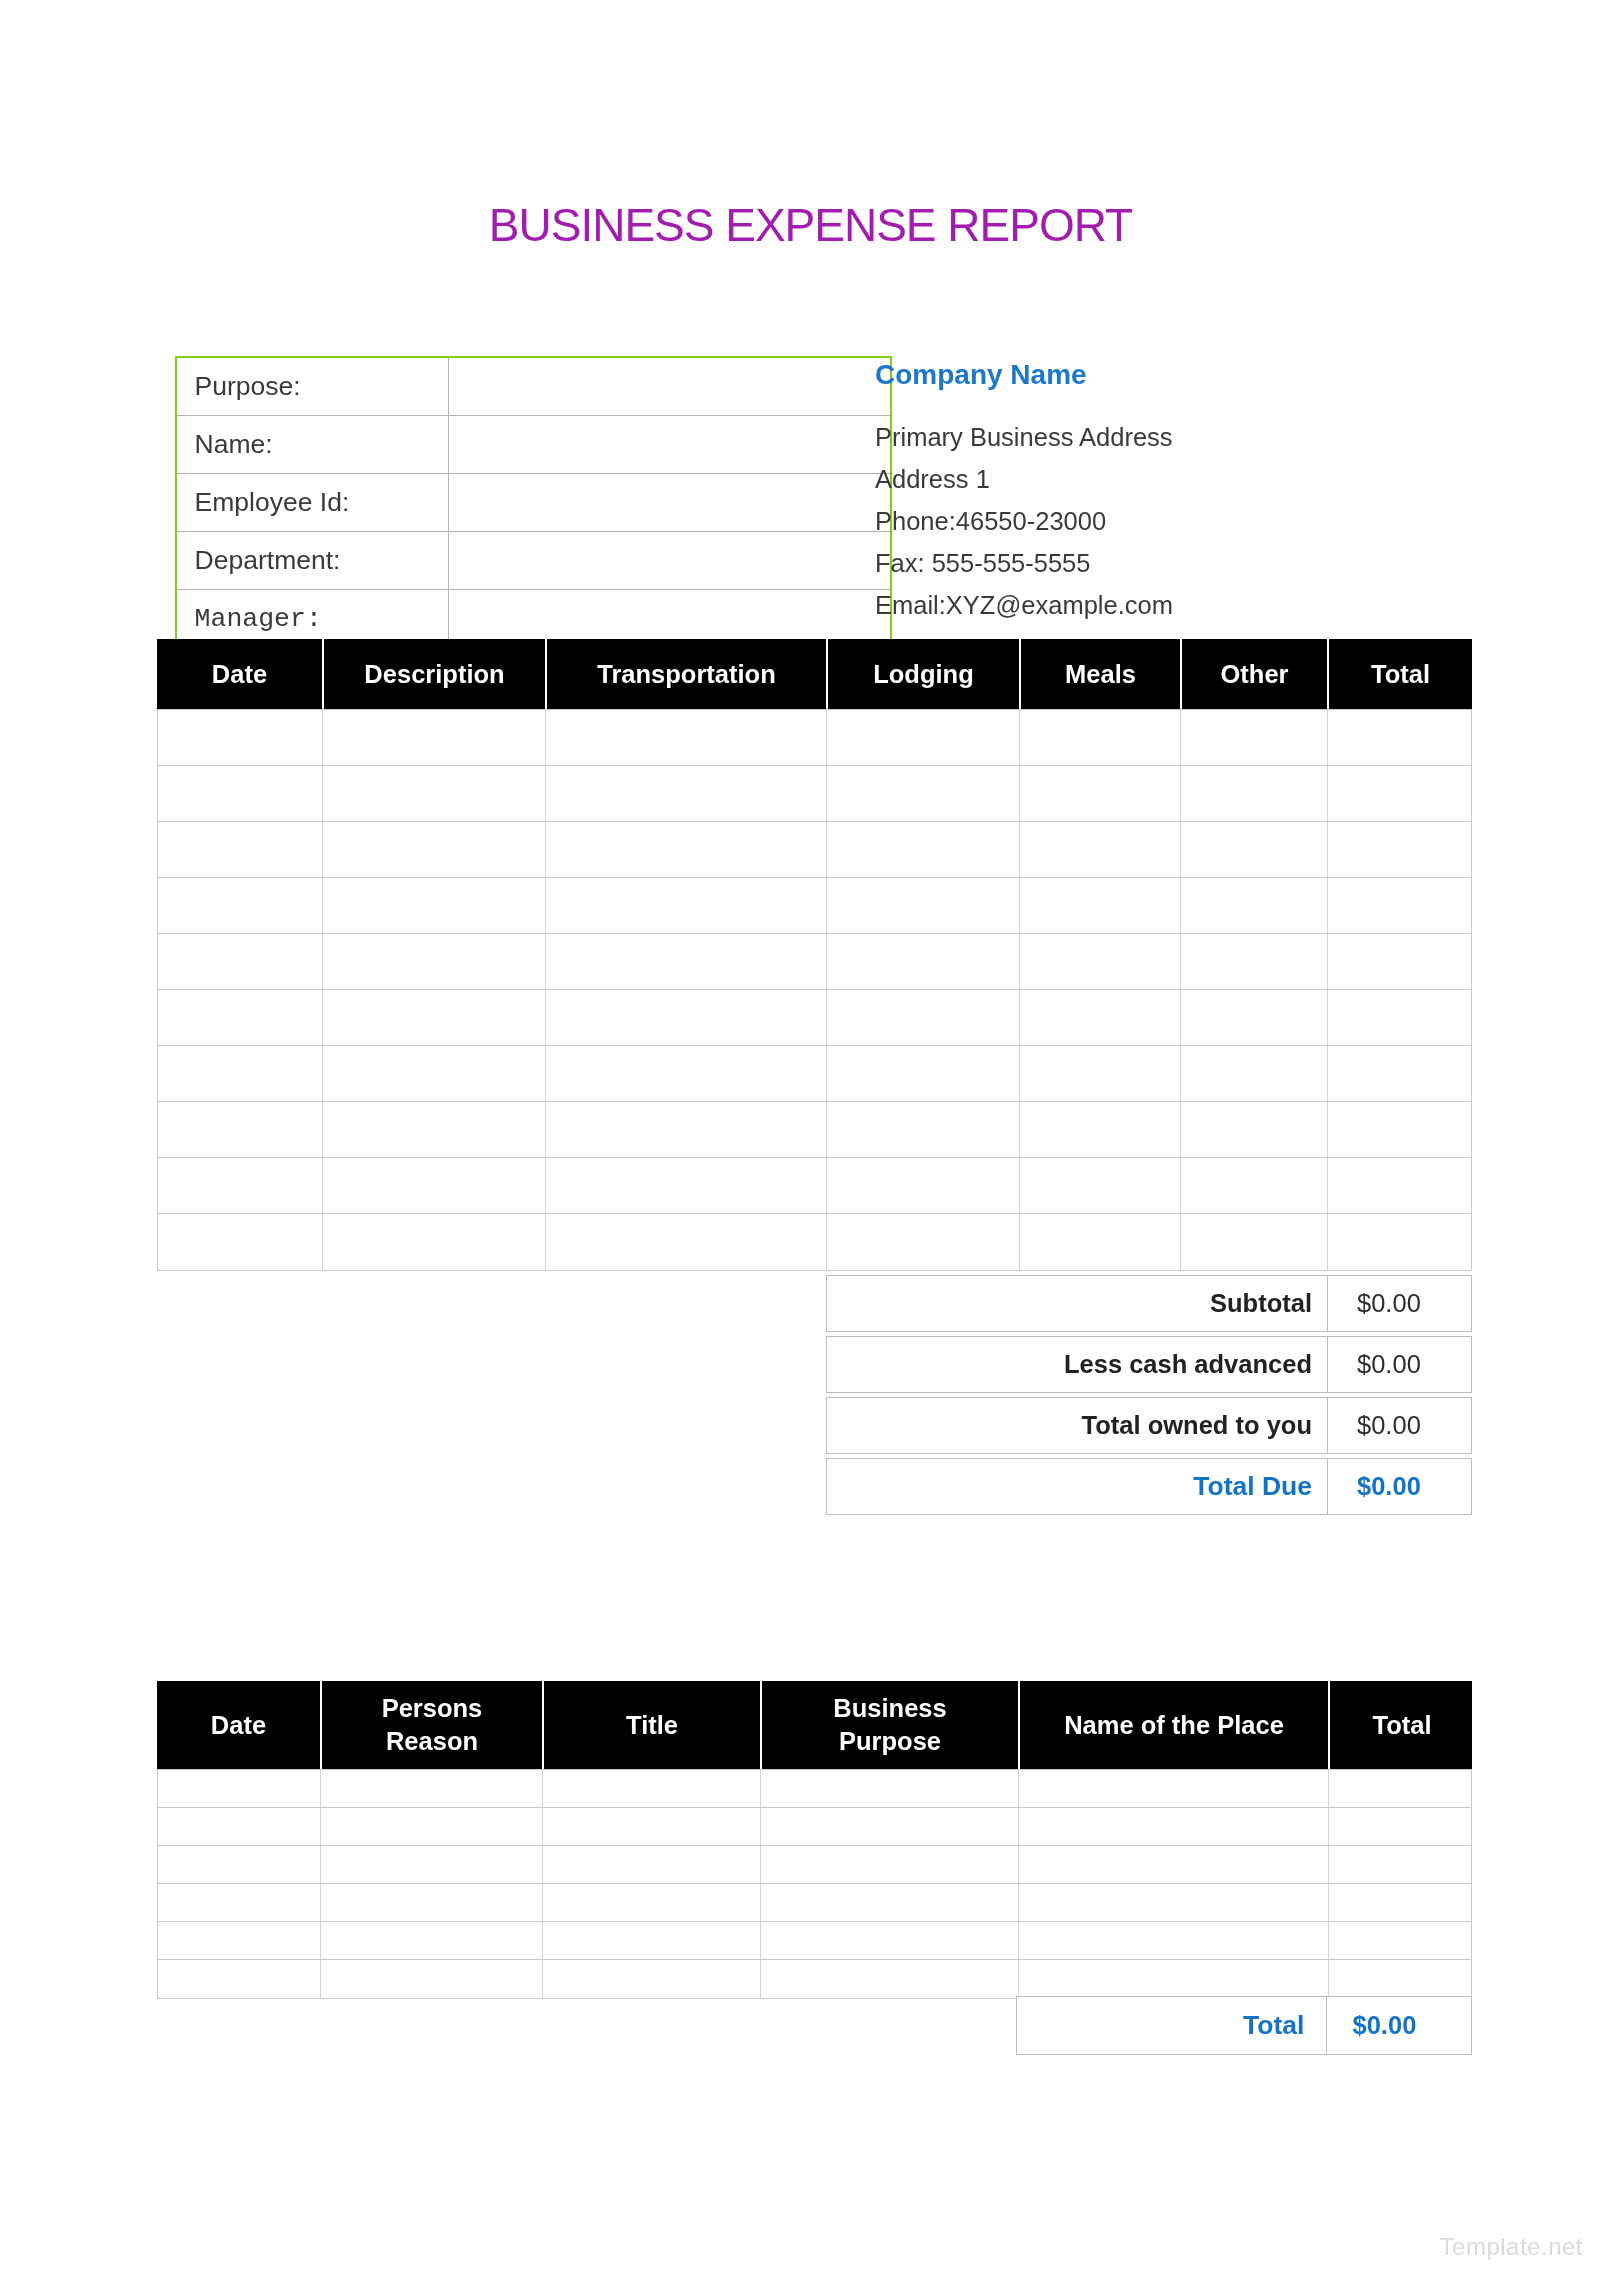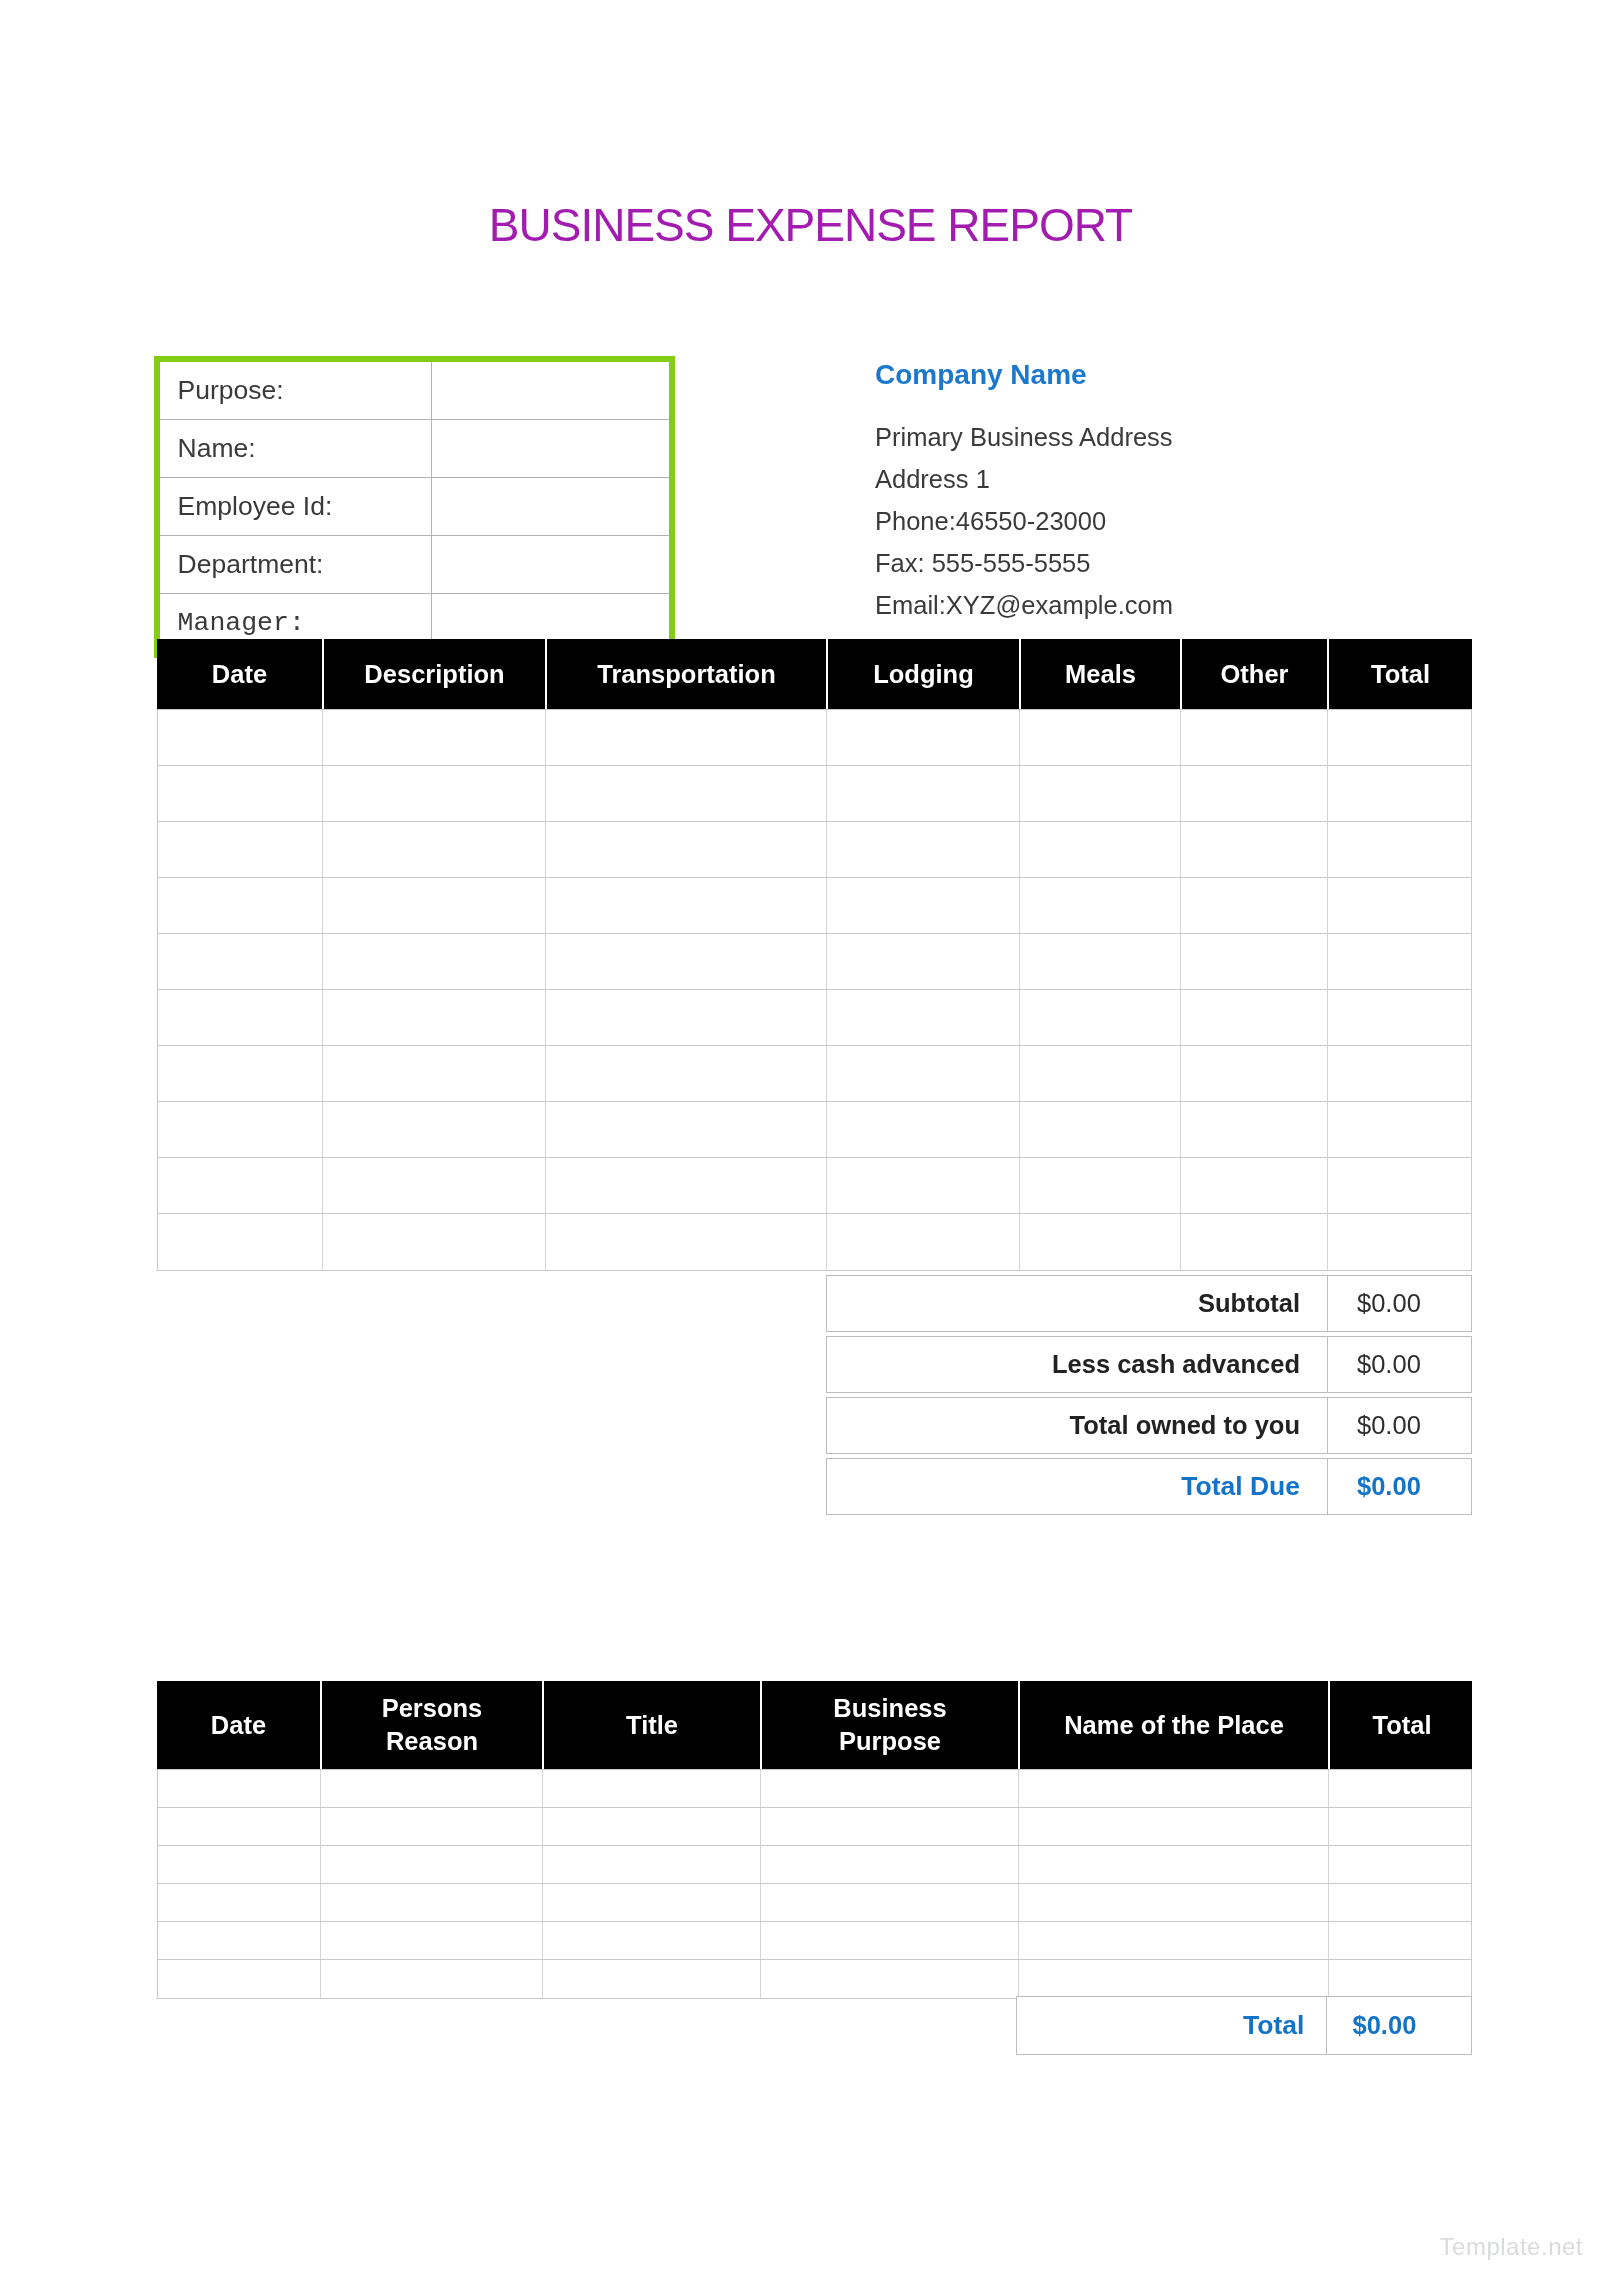--- a/index.html
+++ b/index.html
@@ -7,22 +7,22 @@
     position:relative;width:1621px;height:2293px;background:#ffffff;
     font-family:"Liberation Sans", sans-serif;color:#333;overflow:hidden;
   }
   
   #title{
     position:absolute;top:198px;left:0;width:100%;text-align:center;
     font-size:46px;font-weight:normal;color:#a21caf;letter-spacing:-1px;
   }
   
   #emp-table{
-    position:absolute;left:154px;top:356px;width:521px;
-    border:6px solid #84cc16;box-sizing:border-box;
+    position:absolute;left:175px;top:356px;width:717px;
+    border:2px solid #84cc16;box-sizing:border-box;
   }
   .emp-row{display:flex;height:58px;box-sizing:border-box;border-bottom:1px solid #b3b3b3;}
   .emp-row:last-child{border-bottom:none;font-family:Liberation Mono, monospace;}
   .emp-label{
     width:272px;box-sizing:border-box;border-right:1px solid #b3b3b3;
     display:flex;align-items:center;padding-left:17.6px;
     font-size:26.5px;color:#3a3a3a;
   }
   .emp-value{flex:1;}
   
@@ -47,21 +47,21 @@
   #expense-table .thead{grid-template-columns:165px 223px 281px 193px 161px 147px 145px;height:70px;}
   #expense-table .grid-row{grid-template-columns:165px 223px 281px 193px 161px 147px 145px;height:56px;}
   
   #summary{position:absolute;left:826px;top:1275px;width:646px;}
   .sum-row{
     display:flex;height:57px;margin-bottom:3.9px;box-sizing:border-box;
     border:1px solid #bdbdbd;background:#fff;
   }
   .sum-label{
     width:501px;box-sizing:border-box;display:flex;align-items:center;justify-content:flex-end;
-    padding-right:27px;font-size:25.5px;font-weight:bold;color:#222;
+    padding-right:15px;font-size:25.5px;font-weight:bold;color:#222;
     border-right:1px solid #bdbdbd;
   }
   .sum-value{
     flex:1;display:flex;align-items:center;padding-left:29px;
     font-size:25.5px;color:#2e2e2e;
   }
   .sum-row.accent .sum-label{color:#1373c8;font-size:26.5px;}
   .sum-row.accent .sum-value{color:#1373c8;font-weight:bold;}
   
   #ent-table{position:absolute;left:157px;top:1681px;width:1315px;}

